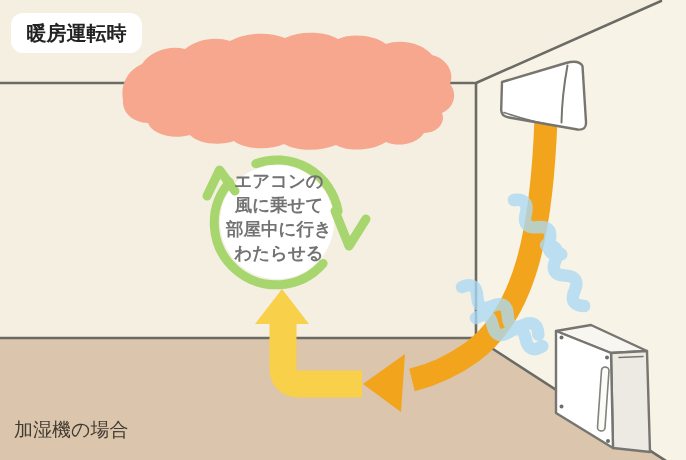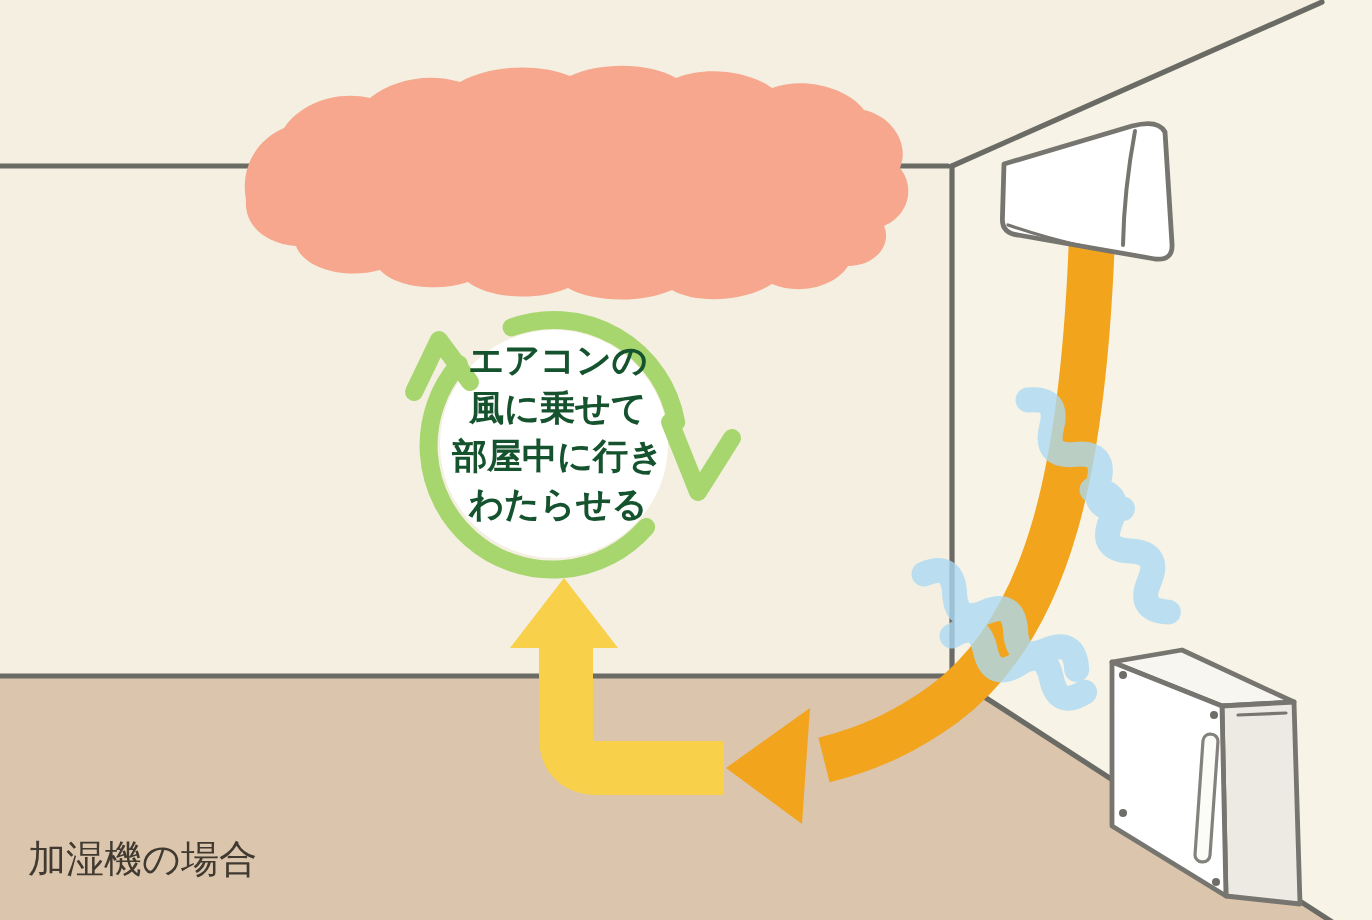--- a/index.html
+++ b/index.html
@@ -23,21 +23,21 @@
   .ring-inner{fill:#ffffff;}
   .mist{fill:none;stroke-width:12.5;stroke-linecap:round;opacity:.78;}
 
   
   .txt{position:absolute;color:#3c3a35;}
   .badge{left:11px;top:13px;width:131px;height:40px;background:#ffffff;border-radius:12px;
          display:flex;align-items:center;justify-content:center;font-size:20px;font-weight:600;color:#222;}
   .cloud-label{left:240px;top:80px;width:100px;text-align:center;font-size:22px;font-weight:600;
                letter-spacing:3px;color:#4c4c4c;}
   .circle-note{left:197px;top:169px;width:164px;text-align:center;font-size:17.5px;line-height:24px;
-               font-weight:600;color:#14532d;white-space:pre-line;}
+               font-weight:600;color:#737373;white-space:pre-line;}
   .caption{left:14px;top:417px;font-size:19px;font-weight:500;color:#40ureen3a30;color:#403a30;}
 </style>
 </head>
 <body>
 
 <div class="stage">
 
   <svg class="scene" width="686" height="460" viewBox="0 0 686 460">
 
     <defs>
@@ -100,18 +100,19 @@
       <path class="unit" d="M556 331 L611 353 L613 448 L556 413 Z"></path>
       <circle class="screw" cx="561.5" cy="337.5" r="2"></circle>
       <circle class="screw" cx="607" cy="357.5" r="2"></circle>
       <circle class="screw" cx="561.5" cy="406.5" r="2"></circle>
       <circle class="screw" cx="608" cy="441" r="2"></circle>
       <rect class="slot" x="599.5" y="367" width="7.5" height="64" rx="3.5" transform="rotate(4 603 399)"></rect>
       <path class="unit-detail thin" d="M619 357.5 L643 356.5"></path>
     </g>
   </svg>
 
+  <div class="txt badge">暖房運転時</div>
   <div class="txt circle-note">エアコンの
 風に乗せて
 部屋中に行き
 わたらせる</div>
   <div class="txt caption">加湿機の場合</div>
 </div>
 
 </body></html>

